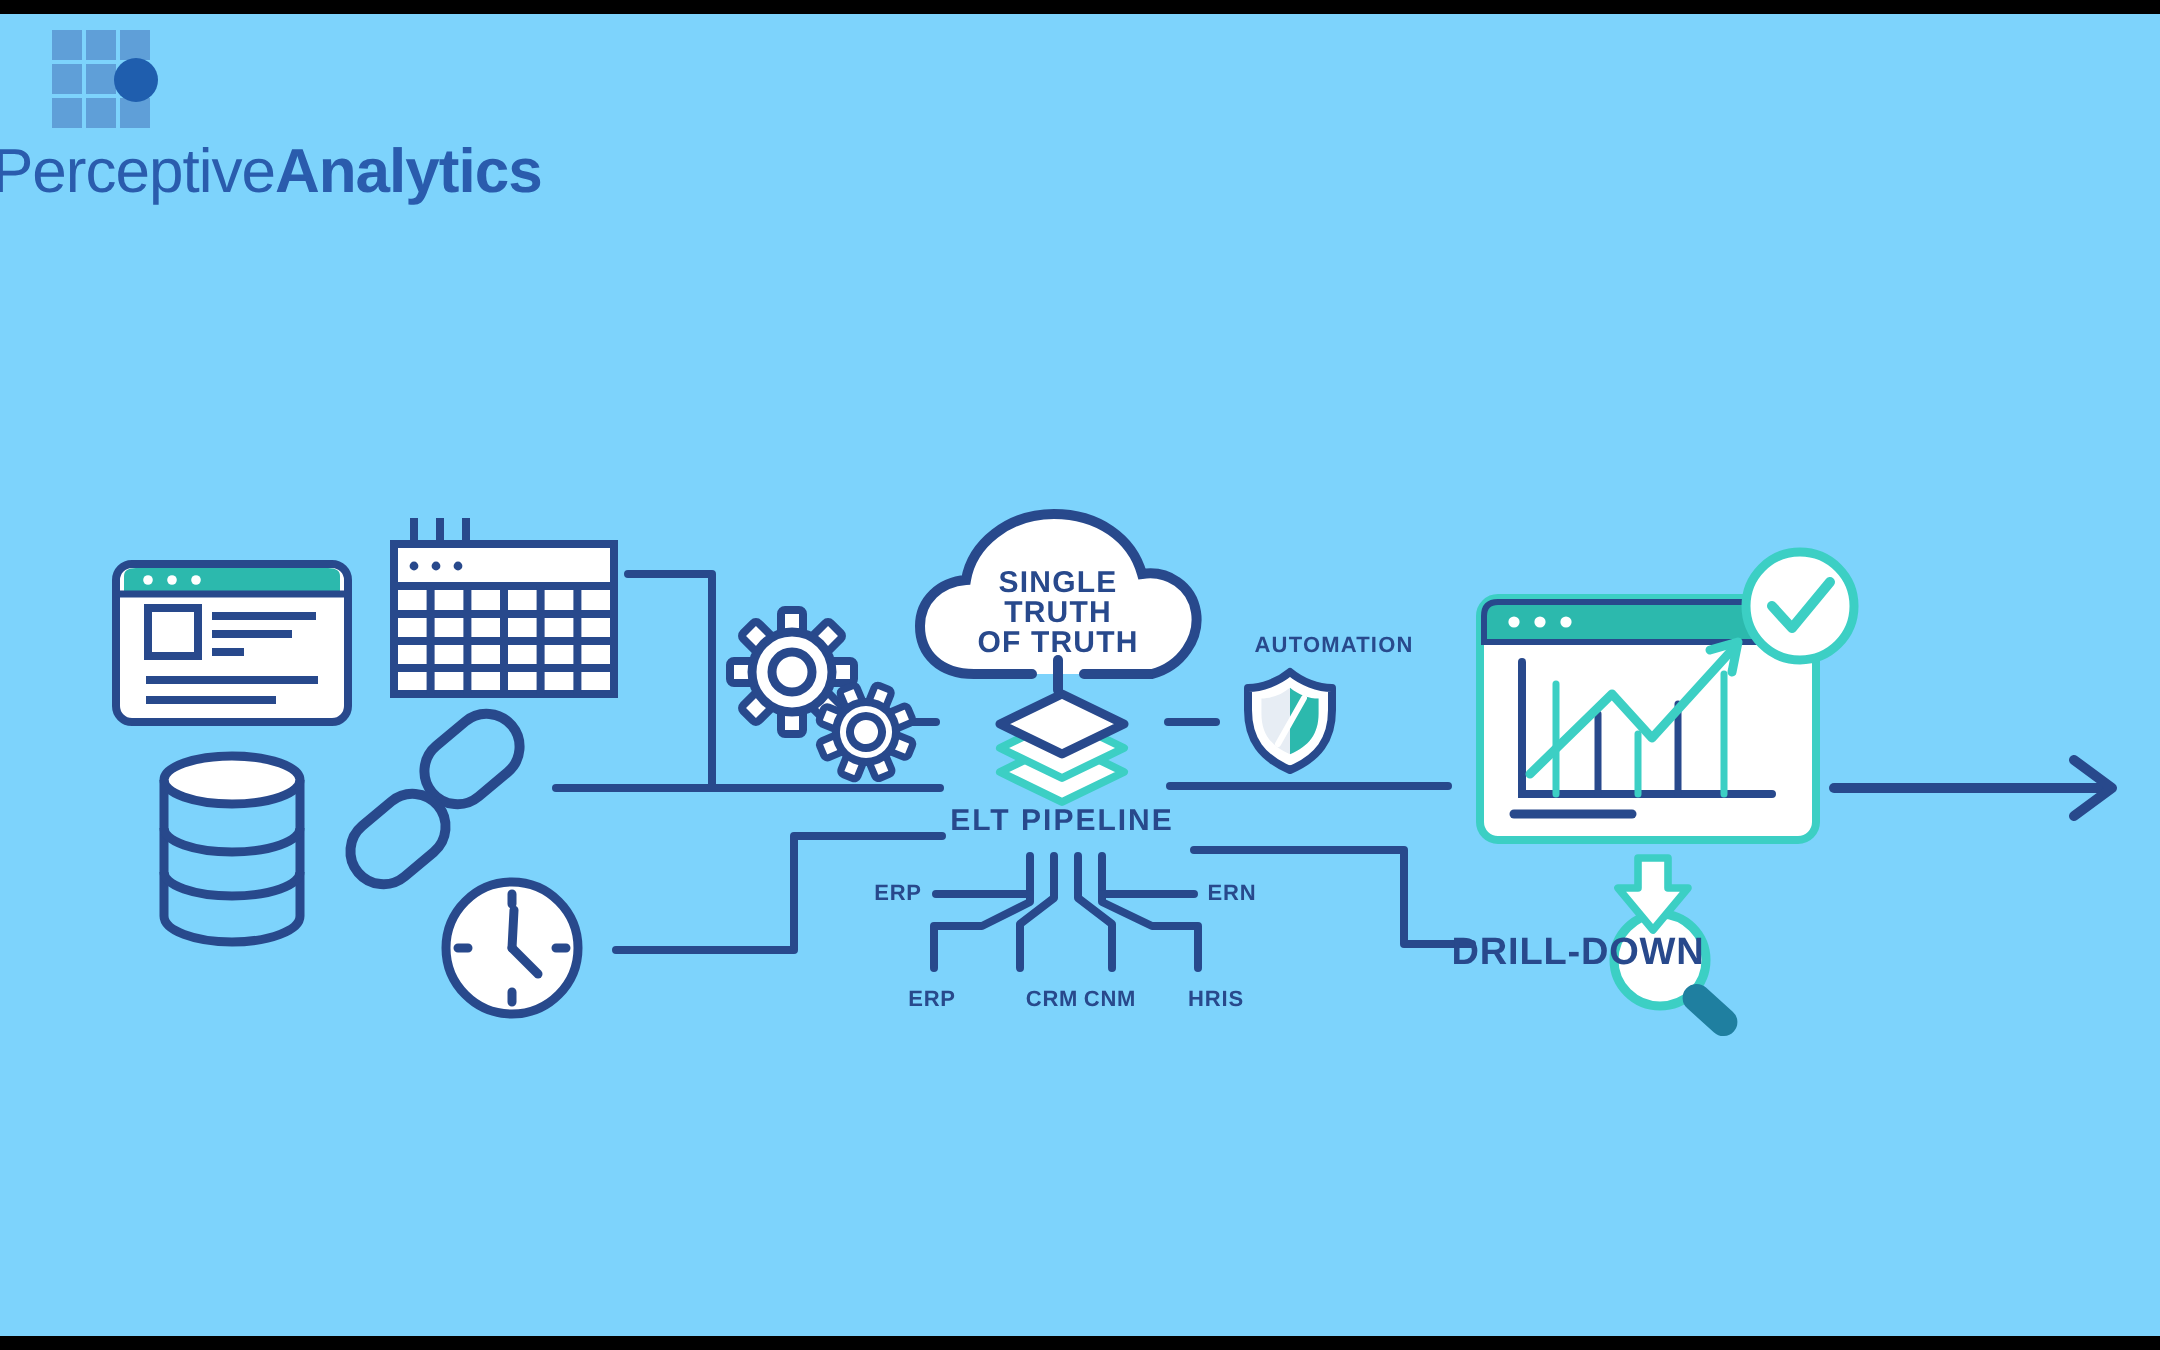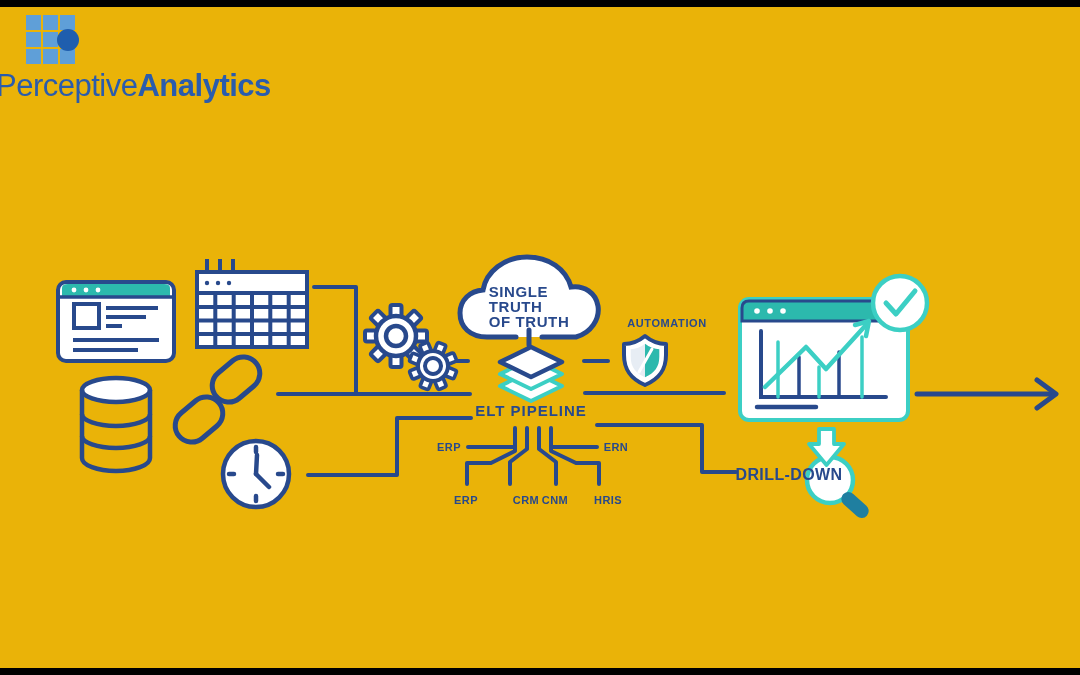--- a/index.html
+++ b/index.html
@@ -1,27 +1,27 @@
 <!DOCTYPE html>
 <html><head>
 <meta charset="utf-8">
 <style>
   html,body{margin:0;padding:0;background:#e9e9e9;}
-  .stage{position:relative;width:1080px;height:675px;background:#eab308;overflow:hidden;
+  .stage{position:relative;width:1080px;height:675px;background:#7dd3fc;overflow:hidden;
          font-family:"Liberation Sans",sans-serif;}
   .letterbox{position:absolute;left:0;width:1080px;height:7px;background:#000;}
   .letterbox.top{top:0;}
   .letterbox.bottom{bottom:0;}
   .diagram-svg{position:absolute;left:0;top:0;}
   .lbl{position:absolute;transform:translateX(-50%);color:#28498c;font-weight:700;
-       white-space:nowrap;letter-spacing:.4px;text-align:left;}
+       white-space:nowrap;letter-spacing:.4px;text-align:center;}
   .cloud-lbl{top:284px;left:529px;font-size:15px;line-height:15px;letter-spacing:.6px;}
   .elt-lbl{top:402px;left:531px;font-size:15px;letter-spacing:1px;}
   .auto-lbl{top:317px;left:667px;font-size:11px;letter-spacing:.6px;}
-  .drill-lbl{top:466px;left:789px;font-size:16px;letter-spacing:.4px;}
+  .drill-lbl{top:466px;left:789px;font-size:19px;letter-spacing:.4px;}
   .src{font-size:11px;}
   .src-mid-left{top:441px;left:449px;}
   .src-mid-right{top:441px;left:616px;}
   .src-b0{top:494px;left:466px;}
   .src-b1{top:494px;left:508px;margin-left:18px;}
   .src-b2{top:494px;left:555px;}
   .src-b3{top:494px;left:600px;padding-left:16px;}
   .logo{position:absolute;left:0;top:10px;width:260px;}
   .logo-text{position:absolute;left:-4px;top:58px;font-size:31px;color:#2a5cad;
              letter-spacing:-0.5px;}

